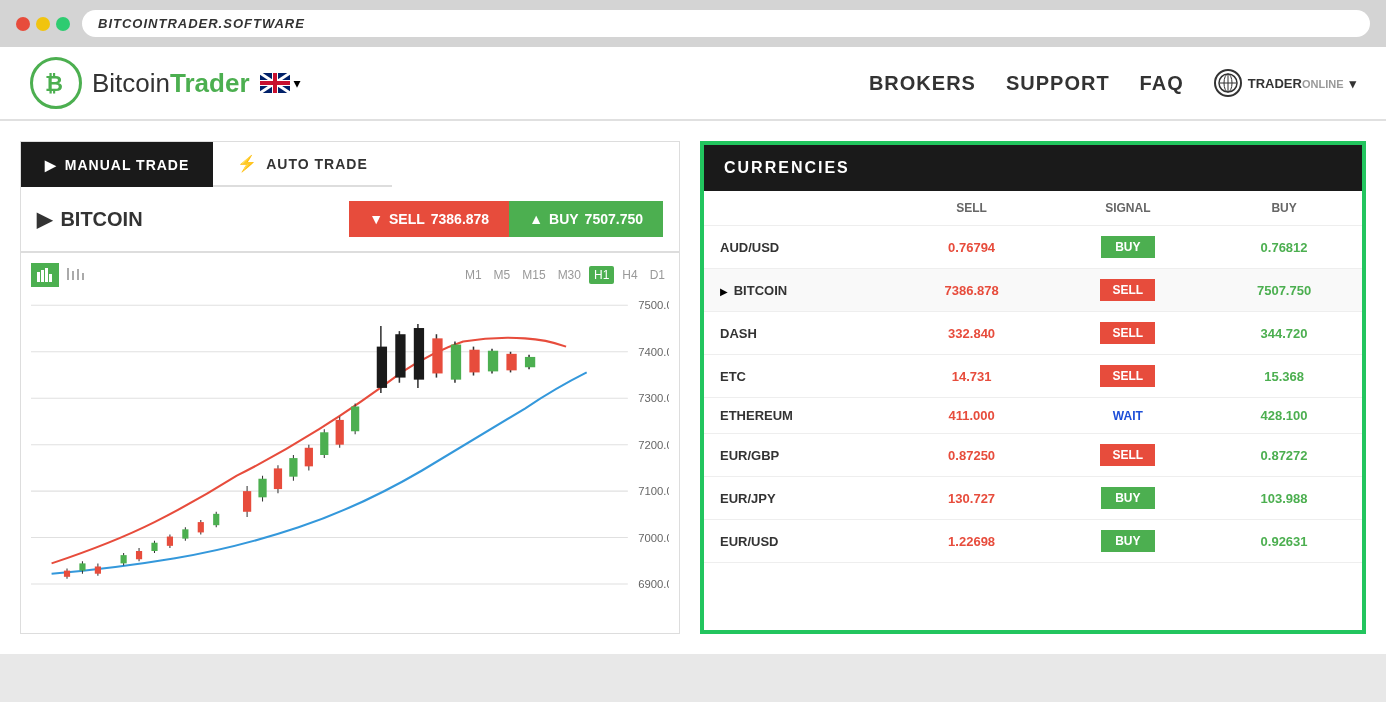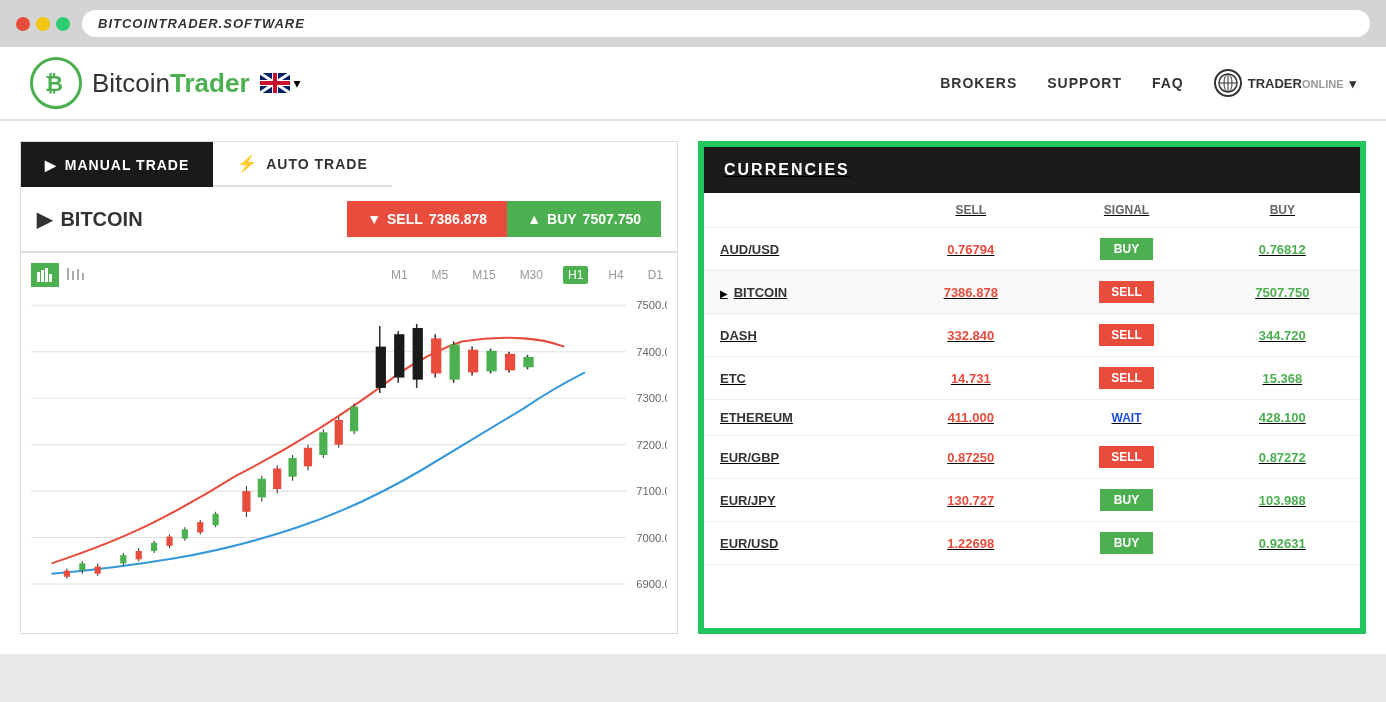--- a/index.html
+++ b/index.html
@@ -50,21 +50,21 @@
       color: #4caf50; font-size: 22px; font-weight: bold;
     }
     .logo-text { font-size: 26px; }
     .logo-text span:first-child { color: #333; font-weight: normal; }
     .logo-text span:last-child { color: #4caf50; font-weight: bold; }
     .lang-selector {
       display: flex; align-items: center; gap: 4px;
       cursor: pointer; font-size: 14px;
     }
     .nav-links { display: flex; align-items: center; gap: 30px; }
-    .nav-link { font-size: 14px; font-weight: bold; color: #333; cursor: pointer; letter-spacing: 1px; }
+    .nav-link { font-size: 20px; font-weight: bold; color: #333; cursor: pointer; letter-spacing: 1px; }
     .trader-online {
       display: flex; align-items: center; gap: 6px;
       font-size: 13px; font-weight: bold; color: #333; cursor: pointer;
     }
     .trader-icon {
       width: 28px; height: 28px;
       border: 2px solid #333;
       border-radius: 50%;
       display: flex; align-items: center; justify-content: center;
       font-size: 10px; font-weight: bold; color: #333;
@@ -137,33 +137,33 @@
     .chart-icon-btn {
       background: #4caf50; color: white;
       width: 28px; height: 24px;
       display: flex; align-items: center; justify-content: center;
       font-size: 12px; cursor: pointer;
     }
     .chart-icon-bar {
       background: white; color: #999;
       font-size: 16px; cursor: pointer;
     }
-    .timeframe-btns { display: flex; align-items: flex-start; gap: 16px; margin-left: auto; }
+    .timeframe-btns { display: flex; align-items: flex-start; gap: 4px; margin-left: auto; }
     .tf-btn {
       font-size: 12px; color: #999; cursor: pointer; padding: 2px 4px;
     }
     .tf-btn.active {
       background: #4caf50; color: white; padding: 2px 5px; border-radius: 2px;
     }
 
     
     .chart-svg { width: 100%; height: 320px; }
 
     
-    .right-panel { flex: 1; border: 6px solid #22c55e; text-decoration: underline; }
+    .right-panel { flex: 1; border: 4px solid #22c55e; }
     .currencies-header {
       background: #1a1a1a;
       color: white;
       padding: 14px 20px;
       font-size: 16px;
       font-weight: bold;
       letter-spacing: 2px;
     }
     .currencies-table { width: 100%; border-collapse: collapse; }
     .currencies-table thead tr th {

